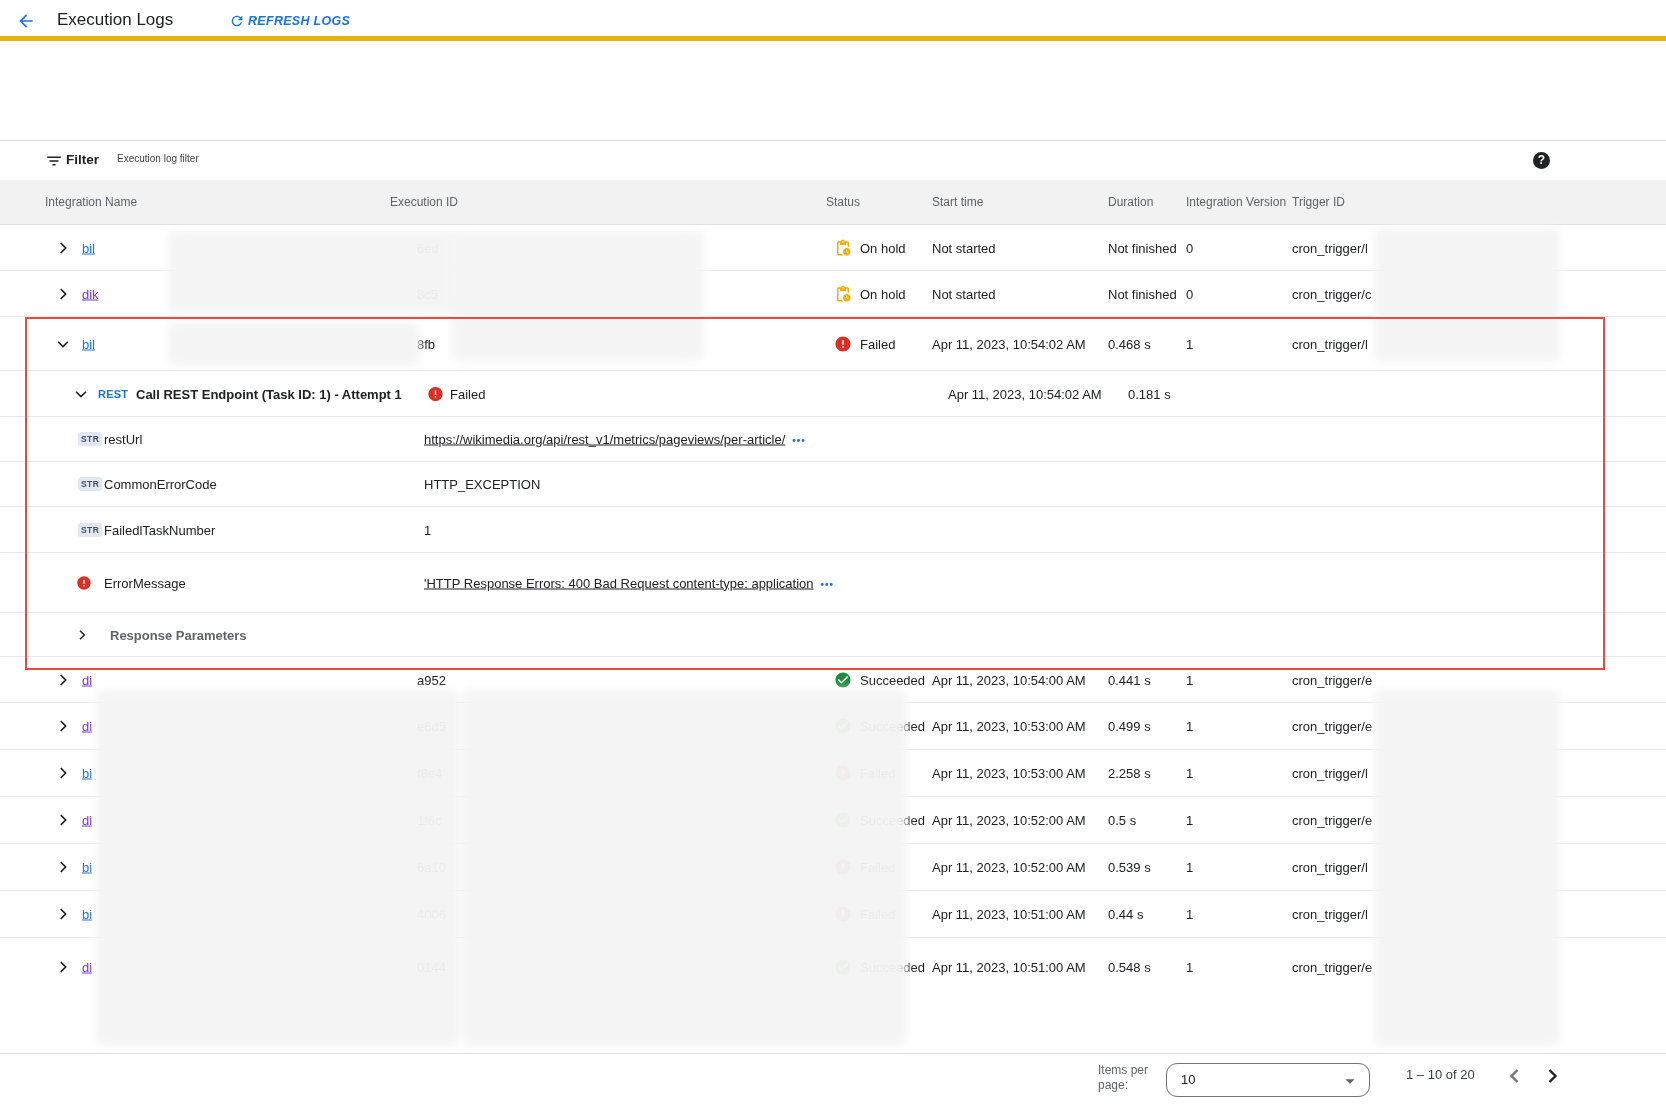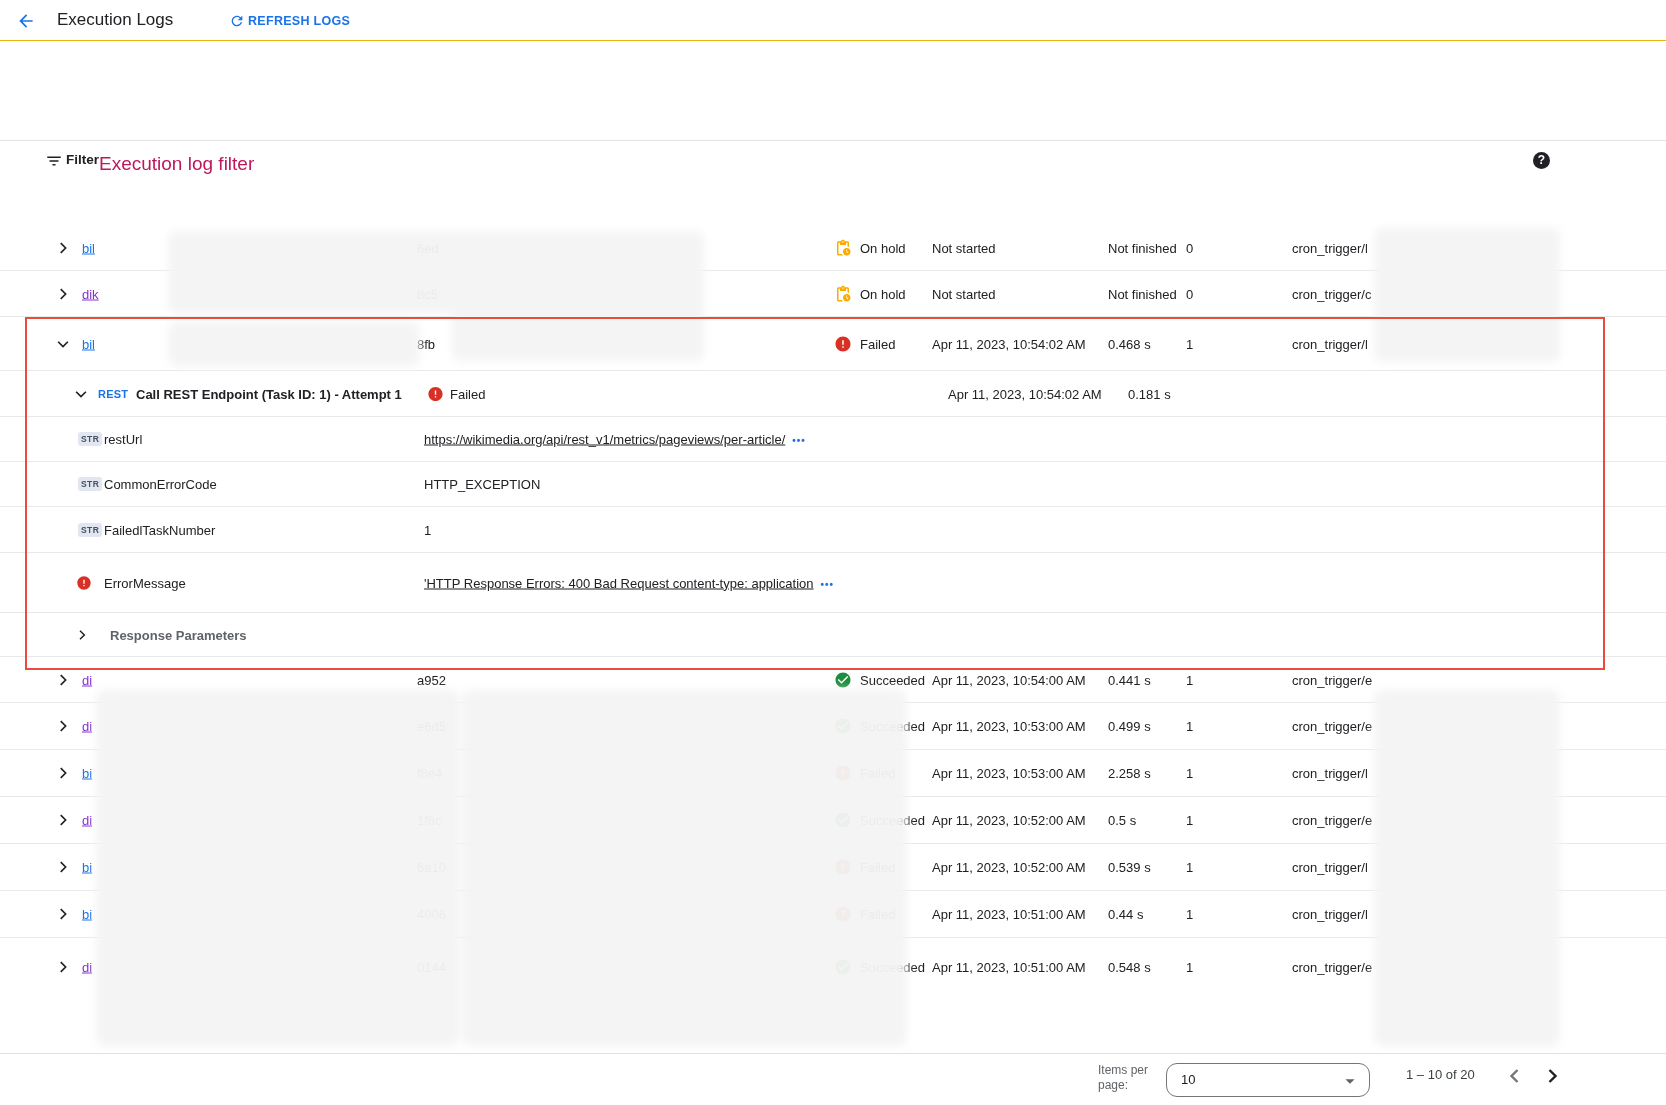--- a/index.html
+++ b/index.html
@@ -1,37 +1,37 @@
 <!DOCTYPE html>
 <html><head>
 <meta charset="utf-8">
 <style>
   * { margin:0; padding:0; box-sizing:border-box; }
   html,body { background:#fff; }
   body { font-family:"Liberation Sans", sans-serif; color:#202124; }
   .app { position:relative; width:1666px; height:1105px; background:#fff; overflow:hidden; }
 
   
-  .appbar { position:absolute; top:0; left:0; width:100%; height:41px; border-bottom:1px solid #eab308; background:#fff; }
+  .appbar { position:absolute; top:0; left:0; width:100%; height:41px; border-bottom:5px solid #eab308; background:#fff; }
   .back-btn { position:absolute; left:16px; top:11px; width:20px; height:20px; cursor:pointer; }
   .page-title { position:absolute; left:57px; top:10px; font-size:17px; color:#202124; }
   .refresh-btn { position:absolute; left:229px; top:11px; height:20px; display:flex; align-items:center; gap:3px; cursor:pointer; }
-  .refresh-btn span { font-size:12.5px; font-weight:700; letter-spacing:.3px; color:#1a73e8; }
+  .refresh-btn span { font-size:12.5px; font-weight:700; letter-spacing:.3px; color:#1a73e8;font-style:italic; }
 
   
   .region-box { position:absolute; left:23px; top:71px; width:238px; height:34px; border:1px solid #747775; border-radius:4px; background:#fff; cursor:pointer; }
   .region-box .flabel { position:absolute; left:8px; top:-8px; background:#fff; padding:0 5px; font-size:11.5px; font-weight:700; color:#3c4043; }
   .region-box .fvalue { position:absolute; left:11px; top:8px; font-size:13px; color:#202124; }
   .region-box .drop { position:absolute; right:6px; top:6px; }
 
   
   .filterbar { position:absolute; left:0; top:140px; width:100%; height:40px; border-top:1px solid #e3e3e3; background:#fff; }
   .filterbar .f-icon { position:absolute; left:45px; top:11px; }
   .filterbar .f-label { position:absolute; left:66px; top:11px; font-size:13.5px; font-weight:700; color:#202124; }
-  .filterbar .f-ph { position:absolute; left:99px; top:12px; font-size:19px; color:#be185d; cursor:text; }
+  .filterbar .f-ph { position:absolute; left:117px; top:12px; font-size:10px; color:#404040; cursor:text; }
   .help-btn { position:absolute; left:1533px; top:11px; width:17px; height:17px; border-radius:50%; background:#202124; color:#fff; font-size:12px; font-weight:700; text-align:center; line-height:17px; cursor:pointer; }
 
   
   .thead { position:absolute; left:0; top:180px; width:100%; height:45px; background:#f2f2f2; border-bottom:1px solid #e0e0e0; }
   .thead span { position:absolute; top:15px; font-size:12px; color:#5f6368; white-space:nowrap; }
 
   .tbody { position:absolute; left:0; top:225px; width:100%; }
   .trow { position:relative; width:100%; border-bottom:1px solid #e9e9e9; background:#fff; }
   .h46{height:46px}.h47{height:47px}.h54{height:54px}.h57{height:57px}.h45{height:45px}.h60{height:60px}.h44{height:44px}.h58{height:58px}
   .cell { position:absolute; top:50%; transform:translateY(-50%); font-size:13px; color:#202124; white-space:nowrap; }
@@ -139,20 +139,29 @@
 
   <div class="filterbar">
     <svg class="f-icon" width="18" height="18">
         <use href="#ic-filter"></use>
       </svg>
     <span class="f-label">Filter</span>
     <span class="f-ph">Execution log filter</span>
     <div class="help-btn">?</div>
   </div>
 
+  <div class="thead">
+    <span style="left:45px">Integration Name</span>
+    <span style="left:390px">Execution ID</span>
+    <span style="left:826px">Status</span>
+    <span style="left:932px">Start time</span>
+    <span style="left:1108px">Duration</span>
+    <span style="left:1186px">Integration Version</span>
+    <span style="left:1292px">Trigger ID</span>
+  </div>
 
   <div class="tbody">
 
     <div class="trow h46">
       <svg class="cell c-chev chev">
           <use href="#ic-chev-right"></use>
         </svg>
       <a class="cell c-name lnk-blue">bil</a>
       <span class="cell c-exec">6ed</span>
       <svg class="cell c-stic">

